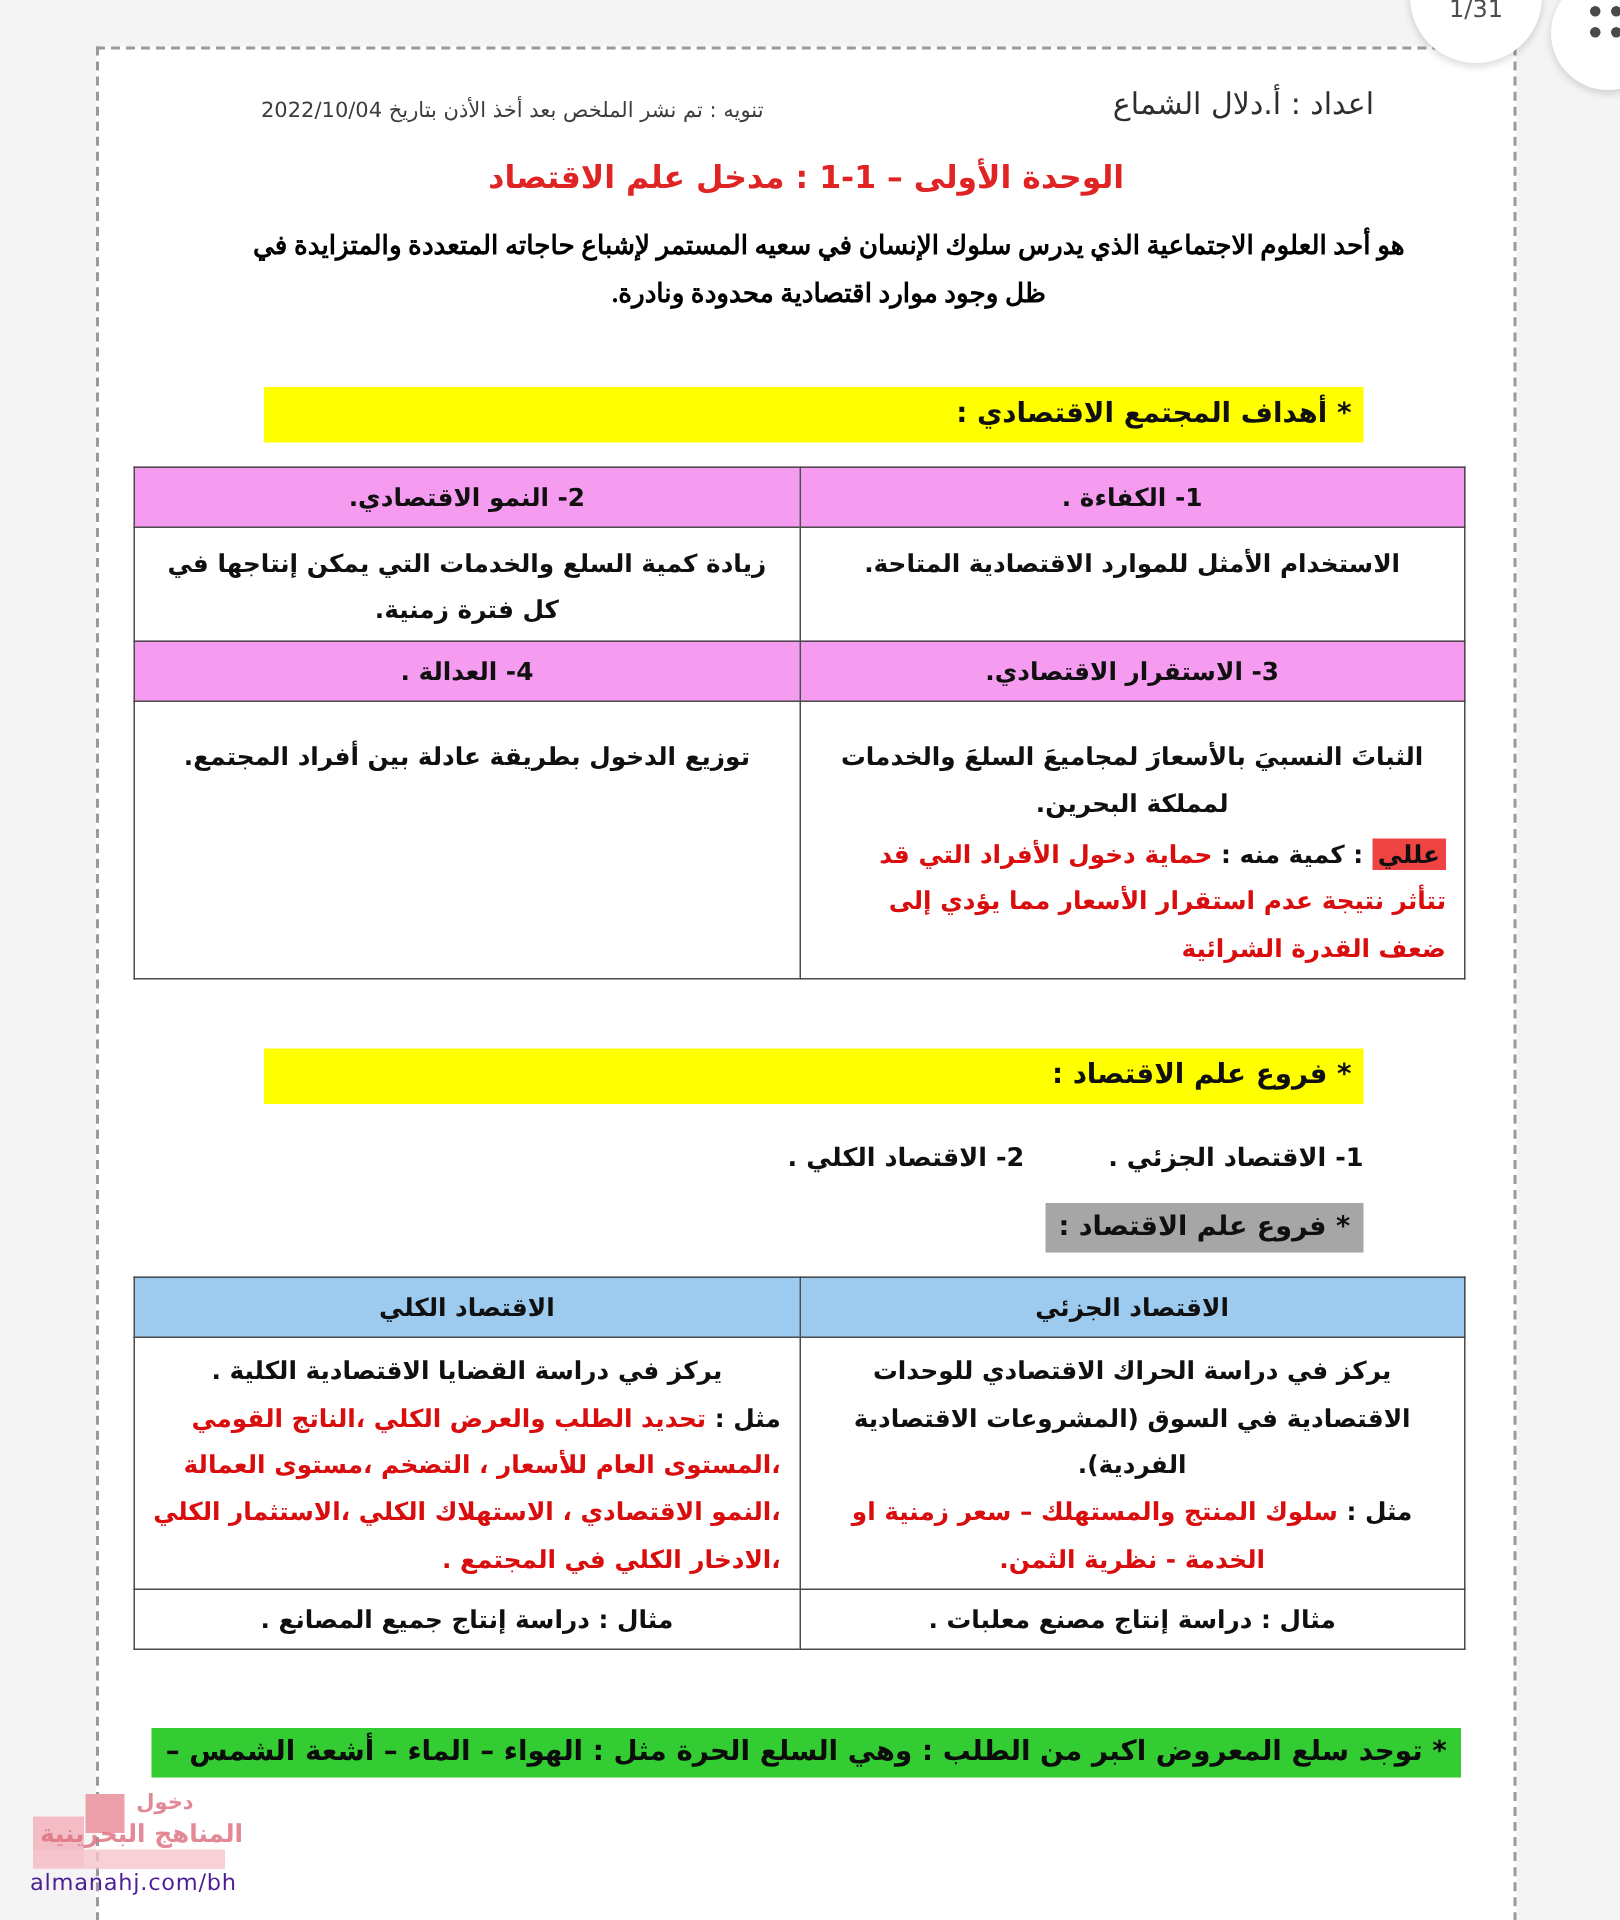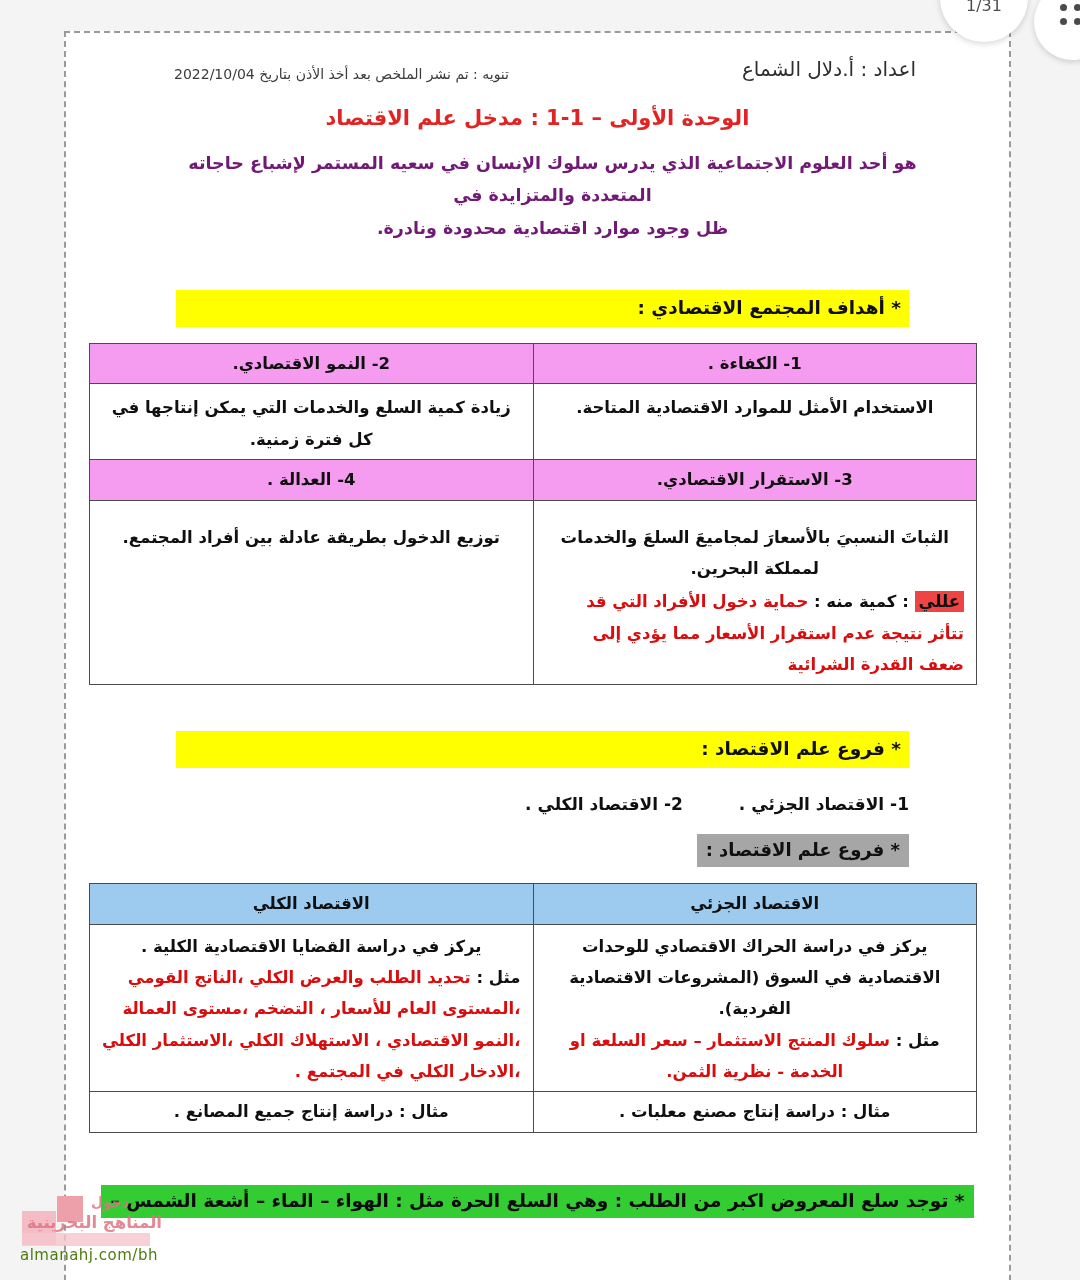--- a/index.html
+++ b/index.html
@@ -36,22 +36,23 @@
     background:#ffff00;
     margin:46px 100px 0 110px;
     padding:7px 8px 9px;
     font-size:18.5px; font-weight:bold; color:#101010;
   }
   .hl-bar .u { text-decoration:underline; text-underline-offset:4px; }
 
   .para {
     margin:17px 60px 0 90px;
     text-align:center;
-    font-size:17.5px; font-weight:bold; color:#701a75;
+    font-size:17.5px; font-weight:bold; color:#000000;
     line-height:1.85;
+    font-family:Liberation Serif, serif;
   }
 
   table {
     border-collapse:collapse; table-layout:fixed;
     width:888px; margin:16px 32px 0 25px;
   }
   td {
     border:1.5px solid #4b4b4b;
     font-weight:bold; font-size:16.5px; color:#101010;
     text-align:center; vertical-align:middle;
@@ -124,21 +125,21 @@
   .wm-bar      { position:absolute; left:22px; top:1233px; width:128px; height:13px; background:#f6c6cd; opacity:.8; }
   .wm-text {
     position:absolute; left:58px; top:1194px; width:104px;
     text-align:center; direction:rtl;
     color:rgba(222,115,130,.85); font-weight:bold;
   }
   .wm-text .w1 { font-size:14px; }
   .wm-text .w2 { font-size:16.5px; margin-top:3px; white-space:nowrap; }
   .wm-url {
     position:absolute; left:20px; top:1246px;
-    font-size:15px; color:#4d7c0f; letter-spacing:.5px;
+    font-size:15px; color:#4c1d95; letter-spacing:.5px;
   }
 </style>
 </head>
 <body>
 
 <div class="page">
 
   <div class="doc-header">
     <div class="prepared">اعداد : أ.دلال الشماع</div>
     <div class="disclaimer">تنويه : تم نشر الملخص بعد أخذ الأذن بتاريخ 2022/10/04</div>
@@ -198,21 +199,21 @@
   <table>
     <tbody>
         <tr>
       <td class="blue">الاقتصاد الجزئي</td>
       <td class="blue">الاقتصاد الكلي</td>
     </tr>
     <tr class="tb2-body">
       <td>
         <div class="align-center">يركز في دراسة الحراك الاقتصادي للوحدات الاقتصادية في السوق (المشروعات الاقتصادية الفردية).</div>
         <div class="align-center">
-          <span>مثل : </span><span class="red">سلوك المنتج الاستثمار – سعر السلعة او الخدمة - نظرية الثمن.</span>
+          <span>مثل : </span><span class="red">سلوك المنتج والمستهلك – سعر زمنية او الخدمة - نظرية الثمن.</span>
         </div>
       </td>
       <td>
         <div class="align-center">يركز في دراسة القضايا الاقتصادية الكلية .</div>
         <div class="align-right">
           <span>مثل : </span><span class="red">تحديد الطلب والعرض الكلي ،الناتج القومي ،المستوى العام للأسعار ، التضخم ،مستوى العمالة ،النمو الاقتصادي ، الاستهلاك الكلي ،الاستثمار الكلي ،الادخار الكلي في المجتمع .</span>
         </div>
       </td>
     </tr>
     <tr class="case-row">

